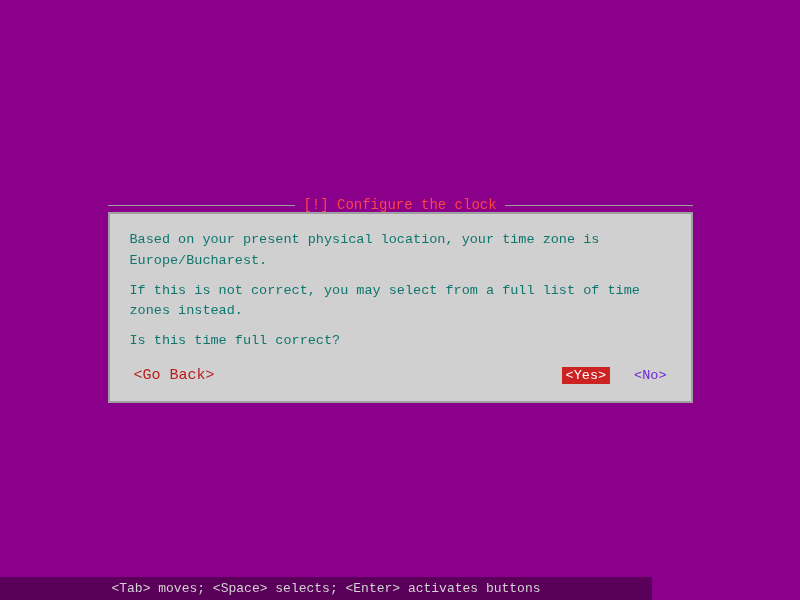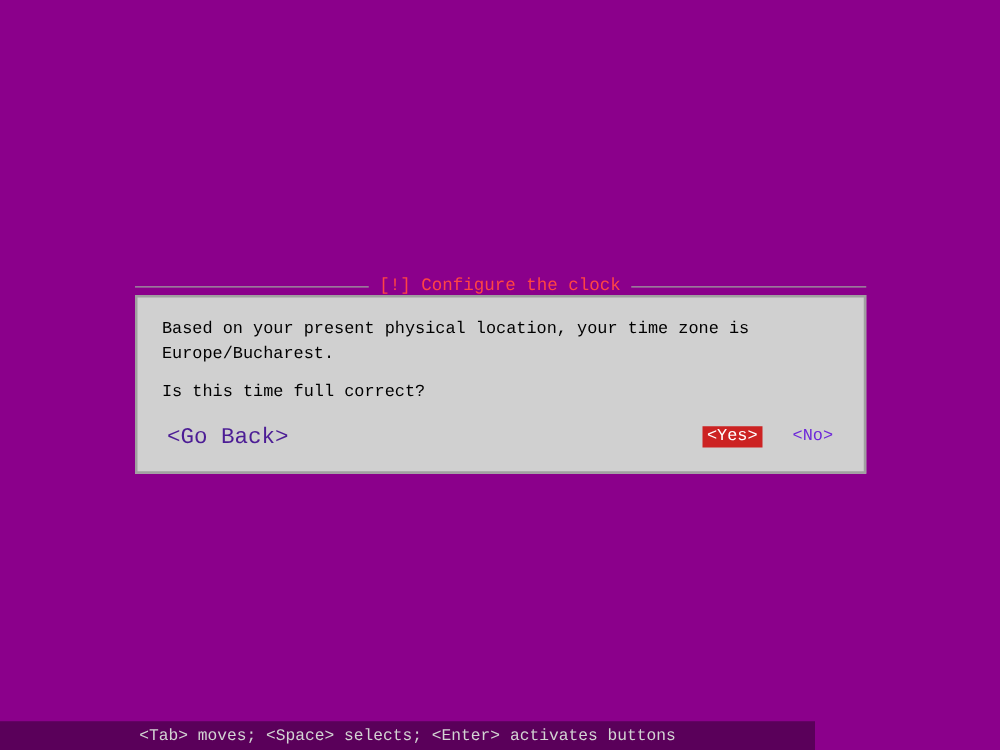--- a/index.html
+++ b/index.html
@@ -51,40 +51,40 @@
       background-color: #d0d0d0;
       border: 2px solid #a0a0a0;
       color: #1a1a1a;
       padding: 16px 20px 16px 20px;
     }
 
     .dialog-content {
       font-family: 'Courier New', Courier, monospace;
       font-size: 13.5px;
       line-height: 1.5;
-      color: #000000;
+      color: #0f766e;
     }
 
     .dialog-content p {
       margin-bottom: 10px;
     }
 
     .dialog-buttons {
       display: flex;
       justify-content: space-between;
       align-items: center;
       margin-top: 14px;
     }
 
     .btn-go-back {
       background: #d0d0d0;
-      color: #4c1d95;
+      color: #b91c1c;
       border: none;
       font-family: 'Courier New', Courier, monospace;
-      font-size: 18px;
+      font-size: 15px;
       cursor: pointer;
       padding: 1px 4px;
       text-align: center;
     }
 
     .btn-yes {
       background: #cc2222;
       color: #ffffff;
       border: none;
       font-family: 'Courier New', Courier, monospace;
@@ -128,20 +128,21 @@
 <div class="dialog-wrapper">
   <div class="dialog-title-bar">
     <div class="title-line"></div>
     <span class="dialog-title-text">[!] Configure the clock</span>
     <div class="title-line"></div>
   </div>
 
   <div class="dialog-box">
     <div class="dialog-content">
       <p>Based on your present physical location, your time zone is Europe/Bucharest.</p>
+      <p>If this is not correct, you may select from a full list of time zones instead.</p>
       <p>Is this time full correct?</p>
     </div>
 
     <div class="dialog-buttons">
       <button class="btn-go-back">&lt;Go Back&gt;</button>
       <div class="right-buttons">
         <button class="btn-yes">&lt;Yes&gt;</button>
         <button class="btn-no">&lt;No&gt;</button>
       </div>
     </div>

